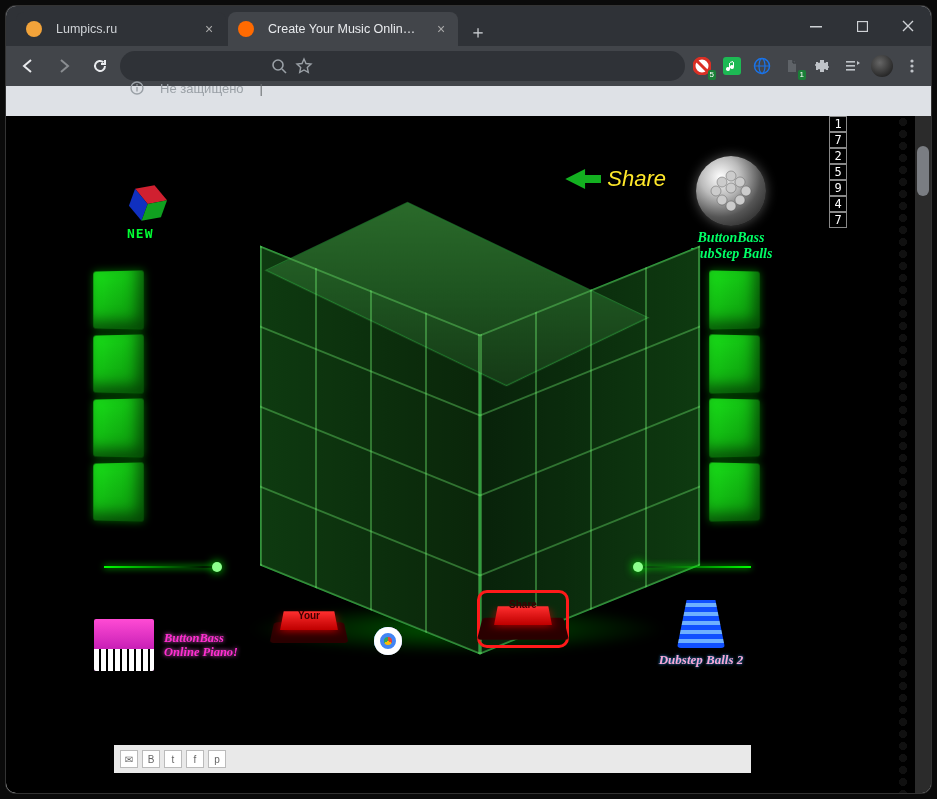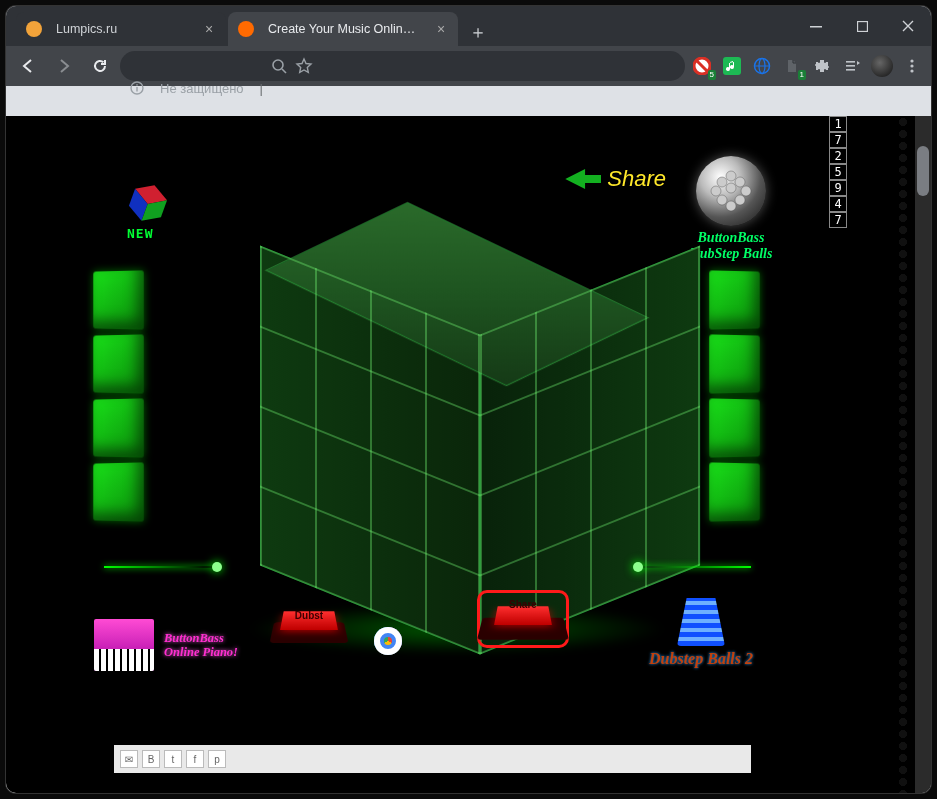--- a/index.html
+++ b/index.html
@@ -87,21 +87,21 @@
 
   .chrome-ico { position:absolute; left:352px; bottom:128px; width:28px; height:28px; border-radius:50%; background:conic-gradient(#ea4335 0 120deg,#fbbc05 120deg 240deg,#34a853 240deg 360deg); box-shadow:inset 0 0 0 6px #fff, inset 0 0 0 10px #4285f4; }
 
   .piano-promo { position:absolute; left:72px; bottom:112px; width:180px; display:flex; align-items:center; gap:10px; }
   .piano-ico { width:60px; height:52px; background:linear-gradient(#ff4bd4,#a000a0); border-radius:2px; position:relative; overflow:hidden; flex-shrink:0; }
   .piano-ico::after { content:""; position:absolute; left:0; right:0; bottom:0; height:22px; background:repeating-linear-gradient(90deg,#fff 0 5px,#000 5px 7px); }
   .piano-txt { color:#ff2fd0; font-size:12.5px; font-weight:700; font-style:italic; font-family:"Comic Sans MS",cursive; line-height:1.15; text-shadow:0 0 4px #ff5be6; }
 
   .balls2-promo { position:absolute; right:120px; bottom:115px; width:140px; text-align:center; }
   .balls2-ico { width:48px; height:48px; margin:0 auto 4px; background:repeating-linear-gradient(0deg,#1050ff 0 5px,#6eb0ff 5px 9px); border-radius:4px; clip-path:polygon(20% 0,80% 0,100% 100%,0 100%); }
-  .balls2-txt { color:#c2410c; font-size:16px; font-weight:700; font-style:italic; font-family:"Comic Sans MS",cursive; text-shadow:0 0 3px #2aa0ff; }
+  .balls2-txt { color:#f9a8d4; font-size:13px; font-weight:700; font-style:italic; font-family:"Comic Sans MS",cursive; text-shadow:0 0 3px #2aa0ff; }
 
   .counter { position:absolute; right:44px; top:0; width:18px; display:flex; flex-direction:column; }
   .counter span { width:18px; height:16px; background:#000; color:#fff; font-size:12px; font-family:monospace; text-align:center; border:1px solid #888; line-height:14px; }
 
   .bottom-bar { position:absolute; left:92px; right:140px; bottom:10px; height:28px; background:#e9e9e9; display:flex; align-items:center; padding:0 6px; gap:4px; }
   .bb-ico { width:18px; height:18px; border:1px solid #bbb; background:#fff; display:flex; align-items:center; justify-content:center; font-size:10px; color:#666; }
 
   .side-bubbles { position:absolute; right:18px; top:0; bottom:0; width:20px; background:repeating-radial-gradient(circle at 50% 6px, #1a1a1a 0 4px, transparent 4px 12px); opacity:.6; background-size:20px 12px; }
 
   svg { display:block; }
@@ -341,21 +341,21 @@
         </div>
 
         <div class="laser l1"></div>
         <div class="laser-dot d1"></div>
         <div class="laser l2"></div>
         <div class="laser-dot d2"></div>
 
         <div class="red-btn sync">
           <div class="base"></div>
             <div class="top"></div>
-          <div class="lbl">Dubst</div>
+          <div class="lbl">Your</div>
         </div>
         <div class="red-btn stop">
           <div class="base"></div>
             <div class="top"></div>
           <div class="lbl">Share</div>
         </div>
 
         <div class="chrome-ico"></div>
 
         <div class="piano-promo">

